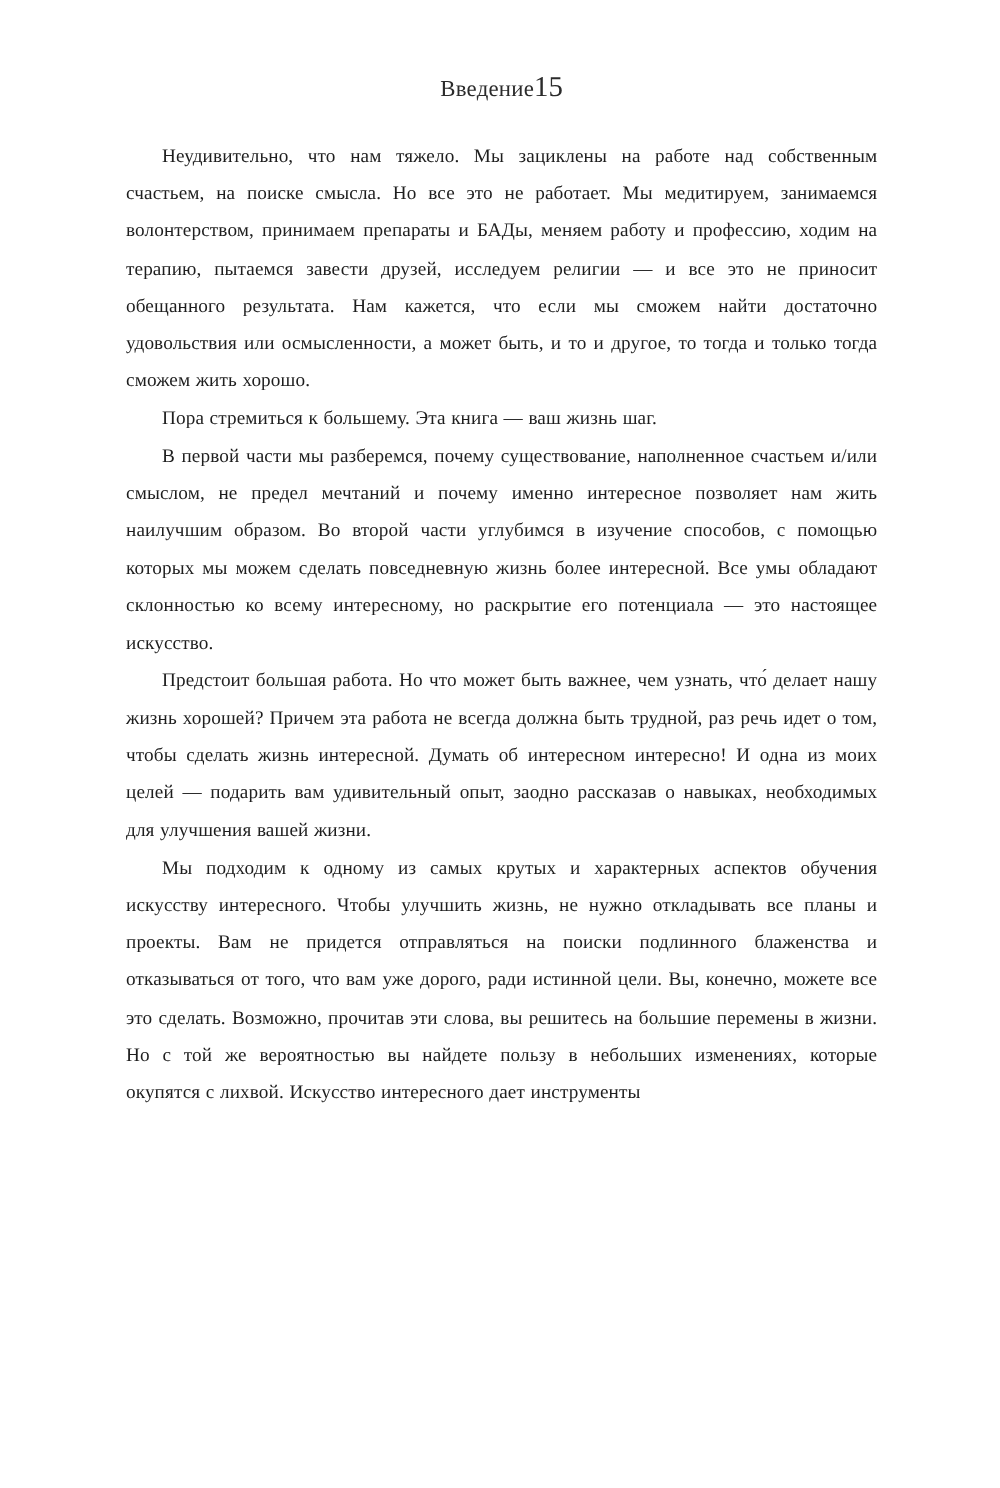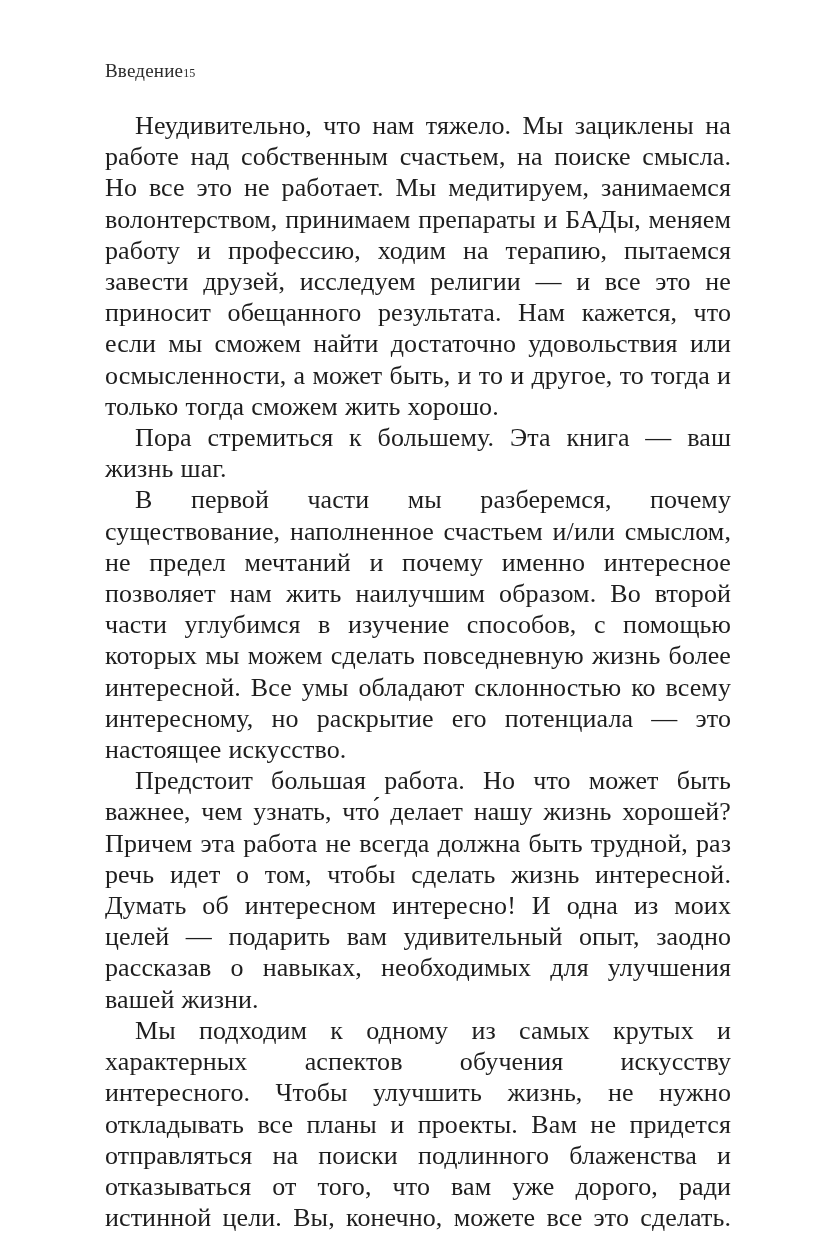--- a/index.html
+++ b/index.html
@@ -16,35 +16,35 @@
   }
   .page {
     box-sizing: border-box;
     width: 833px;
     height: 1240px;
     padding: 60px 102px 40px 105px;
     background: #ffffff;
   }
   .running-head {
     display: flex;
-    justify-content: flex-start;
+    justify-content: center;
     align-items: baseline;
     font-size: 19px;
     color: #2b2b2b;
     margin-bottom: 28px;
   }
   .running-head .section {
     letter-spacing: 0.2px;
   }
   .running-head .pagenum {
-    font-size: 12px;
+    font-size: 24px;
   }
   .body-text p {
     margin: 0;
-    font-size: 26px;
+    font-size: 16px;
     line-height: 31.2px;
     text-align: justify;
     text-indent: 30px;
     color: #1e1e1e;
     letter-spacing: 0.1px;
     word-spacing: 0.5px;
     hyphens: auto;
     -webkit-hyphens: auto;
   }
 </style>

